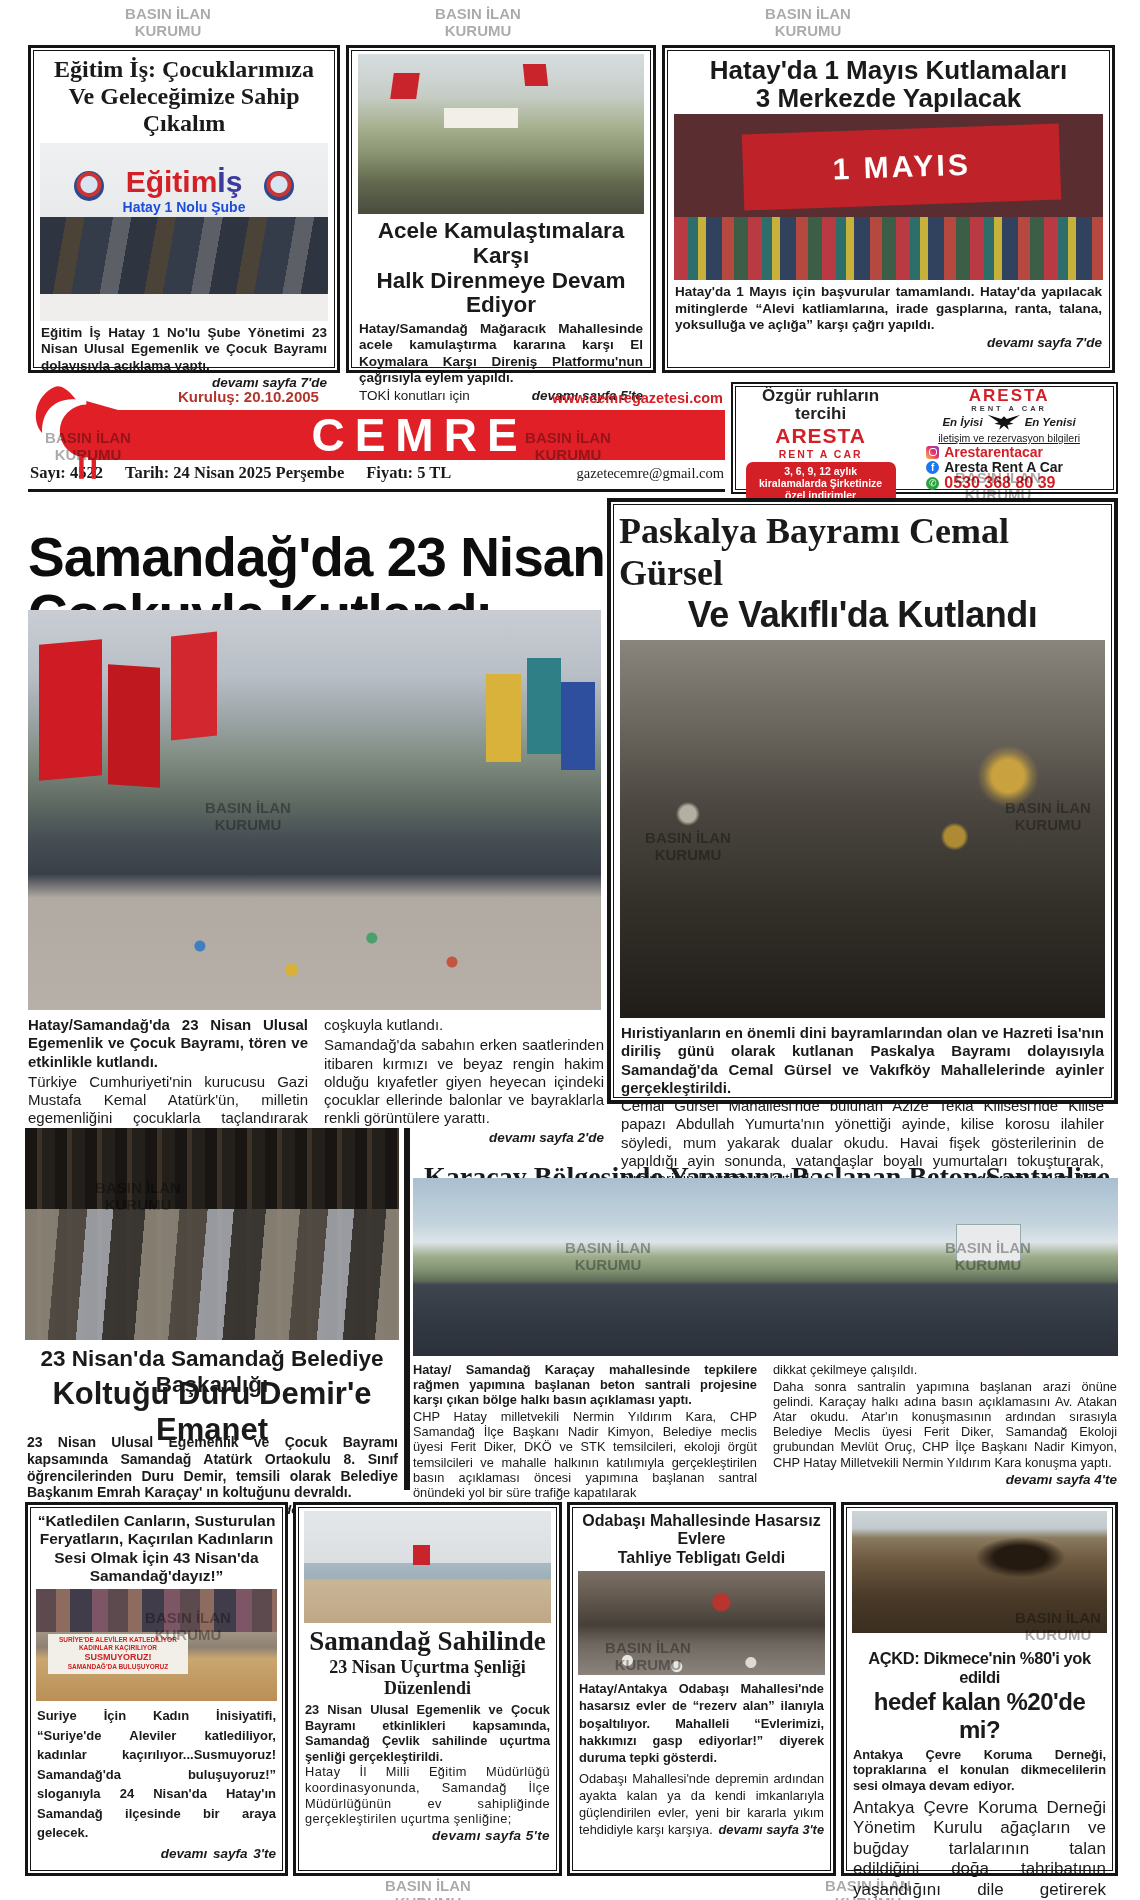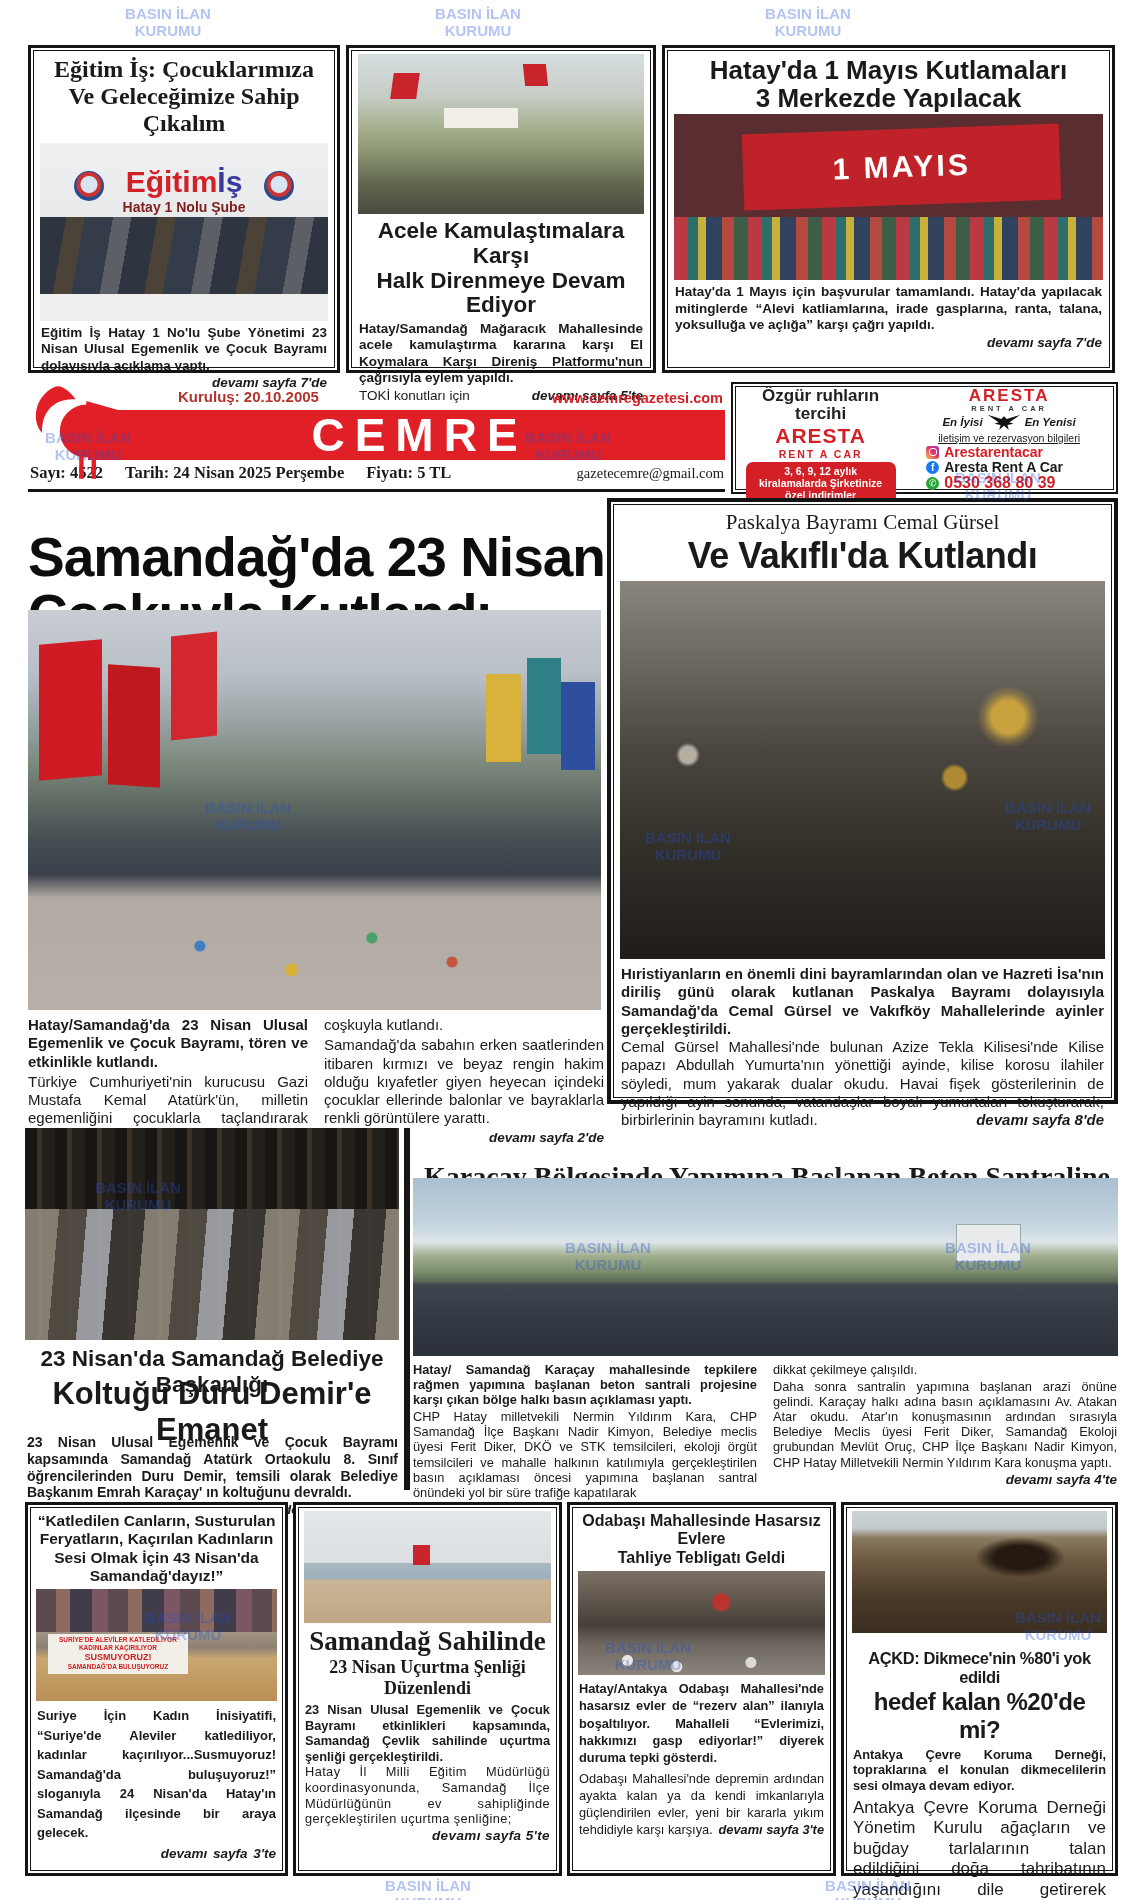--- a/index.html
+++ b/index.html
@@ -7,29 +7,29 @@
         font-family:"Liberation Sans",sans-serif;color:#1a1a1a;overflow:hidden;}
   .serif{font-family:"Liberation Serif",serif;}
   
   .box{position:absolute;background:#fff;border:3px solid #141414;
        box-shadow:inset 0 0 0 2px #fff, inset 0 0 0 3px #141414;padding:6px 8px;box-sizing:border-box;}
   .thinbox{border-width:2px;}
   .ph{position:relative;overflow:hidden;background:#d8d8d8;}
   .cap{font-size:13.5px;font-weight:bold;text-align:justify;line-height:1.22;margin:4px 2px 0;}
   .more{display:block;text-align:right;font-weight:bold;font-style:italic;font-size:13.5px;margin-top:1px;}
   .wm{position:absolute;width:96px;text-align:center;font-weight:bold;font-size:15px;line-height:1.1;
-      color:#1d4ed8;opacity:.33;pointer-events:none;z-index:9;}
+      color:#000000;opacity:.33;pointer-events:none;z-index:9;}
   .flag{position:absolute;}
   
   .b-egitim{left:28px;top:45px;width:312px;height:328px;}
   .b-egitim h2{margin:2px 2px 6px;font-size:24px;line-height:1.12;text-align:center;font-weight:bold;}
   .eg-ph{height:178px;margin:0 1px;}
   .eg-logo{position:absolute;left:0;right:0;top:22px;text-align:center;font-weight:bold;font-size:30px;}
   .eg-l1{color:#d31f26;} .eg-l2{color:#3b3b9e;}
-  .eg-sub{position:absolute;left:0;right:0;top:56px;text-align:center;font-weight:bold;font-size:14px;color:#7f1d1d;}
+  .eg-sub{position:absolute;left:0;right:0;top:56px;text-align:center;font-weight:bold;font-size:14px;color:#1d4ed8;}
   .badge{position:absolute;top:28px;width:30px;height:30px;border-radius:50%;
          background:radial-gradient(circle at 50% 45%,#d9e4f2 0 8px,#c33 9px 12px,#2c4b8f 13px 15px);}
   .badge.bl{left:34px;} .badge.br{right:34px;}
   .eg-people{position:absolute;left:0;right:0;bottom:14%;height:44%;
      background:repeating-linear-gradient(100deg,#2e3440 0 26px,#4b4238 26px 44px,#343b49 44px 72px,#5d5f66 72px 90px);}
   .eg-table{position:absolute;left:0;right:0;bottom:0;height:15%;background:#efeeec;}
   .eg-ph .bg{position:absolute;inset:0;background:linear-gradient(180deg,#eef0f2 0%,#e6e7e9 60%,#dfe0e2 100%);}
   .b-acele{left:346px;top:45px;width:310px;height:328px;}
   .ac-ph{height:160px;margin:0 1px;background:
      linear-gradient(180deg,#d6dde0 0%,#c6cdc6 26%,#a7b08e 46%,#8a9472 62%,#63694f 80%,#474c3f 100%);}
@@ -83,21 +83,21 @@
      radial-gradient(circle at 46% 90%,#d8b13a 0 6px,transparent 7px),
      radial-gradient(circle at 60% 82%,#4aa06b 0 5px,transparent 6px),
      radial-gradient(circle at 74% 88%,#c2563f 0 5px,transparent 6px),
      linear-gradient(180deg,#c9cdd3 0%,#b9bfc7 16%,#9aa3a4 28%,#7e8a7e 38%,#5f6a63 48%,#454c52 58%,#3a4049 66%,#b0aaa2 72%,#b6b0a8 100%);}
   .main-cols{position:absolute;left:28px;top:1016px;width:576px;display:flex;gap:16px;font-size:15px;line-height:1.22;text-align:justify;}
   .main-cols .c{width:280px;}
   .main-cols p{margin:0 0 2px;}
   .lead{font-weight:bold;}
   
   .b-pask{left:607px;top:498px;width:511px;height:606px;border-width:4px;}
-  .b-pask h3{margin:2px 0 0;text-align:center;font-size:21px;font-weight:normal;}
+  .b-pask h3{margin:2px 0 0;text-align:left;font-size:36px;font-weight:bold;}
   .b-pask h2{margin:0 0 4px;text-align:center;font-size:36px;font-weight:bold;letter-spacing:-0.5px;}
   .pk-ph{height:378px;margin:0 1px 6px;background:
      radial-gradient(circle at 80% 36%,#c9a23f 0 16px,rgba(201,162,63,.35) 24px,transparent 31px),
      radial-gradient(circle at 69% 52%,#ad8a33 0 10px,transparent 14px),
      radial-gradient(circle at 14% 46%,#b4aea3 0 8px,transparent 12px),
      linear-gradient(180deg,#8a857c 0%,#6b665e 22%,#4a463f 45%,#33302a 70%,#201d19 100%);}
   .pk-txt{font-size:15px;line-height:1.22;text-align:justify;margin:0 2px;}
   
   .duru-ph{position:absolute;left:25px;top:1128px;width:374px;height:212px;background:
      repeating-linear-gradient(90deg,#181512 0 12px,#3d3227 12px 17px,#23201c 17px 30px);}

